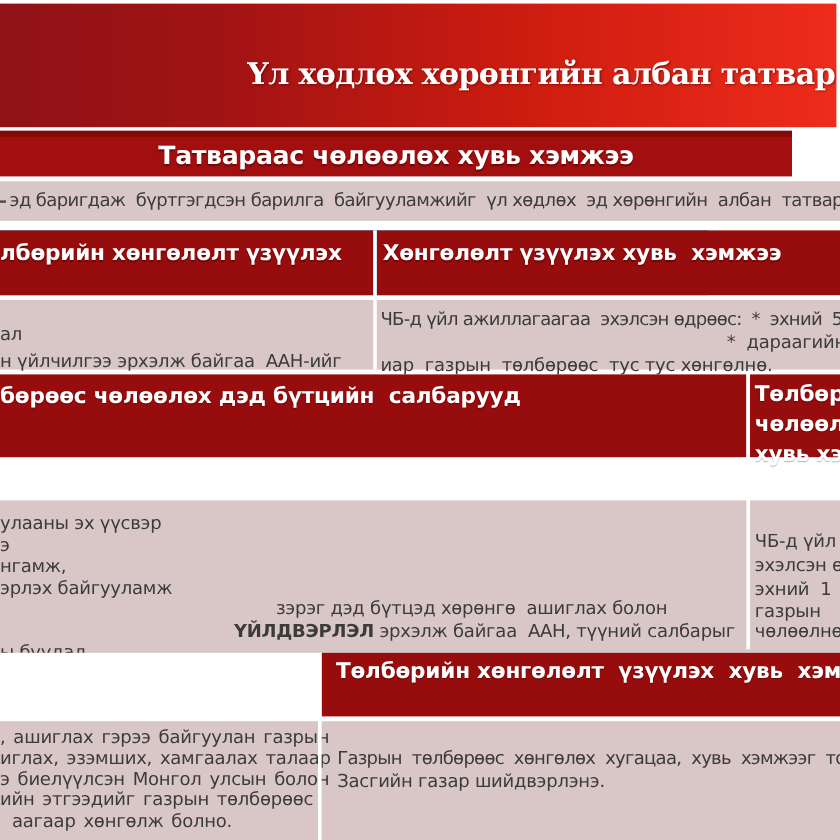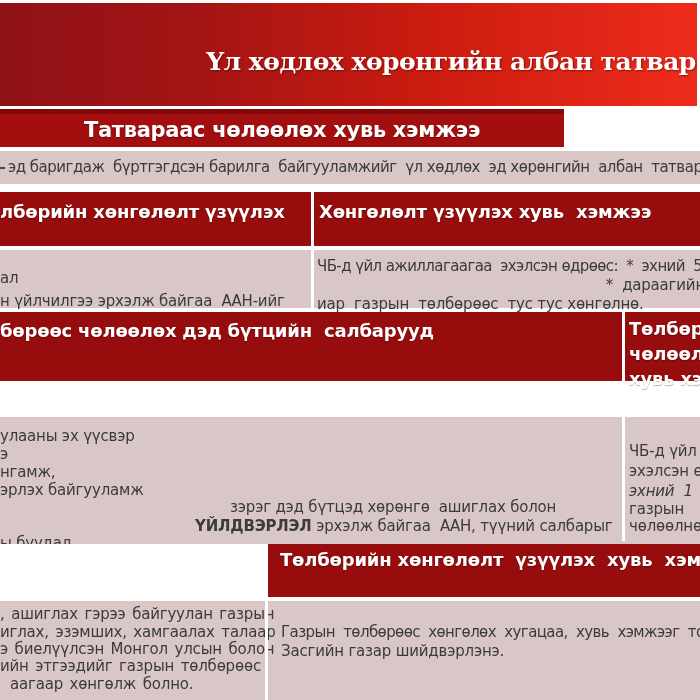--- a/index.html
+++ b/index.html
@@ -14,21 +14,21 @@
     background:linear-gradient(90deg,#8f1217 0%,#a31414 28%,#cc1c10 62%,#ee2c1b 100%);
   }
   .banner-title{
     position:absolute;left:205px;top:44px;width:492px;text-align:center;
     font-family:"DejaVu Serif","Liberation Serif",serif;font-weight:bold;
     font-size:25px;letter-spacing:-0.5px;color:#ffffff;white-space:pre;
     text-shadow:1px 1px 2px rgba(70,0,0,.55);
   }
   
   .bar{
-    top:109px;width:564px;height:38px;background:#a30e0e;border-top:5px solid #850808;
+    top:109px;width:660px;height:38px;background:#a30e0e;border-top:5px solid #850808;
     box-sizing:border-box;text-align:center;
   }
   .bar-text{
     line-height:32px;color:#ffffff;font-weight:bold;font-size:21px;letter-spacing:-0.3px;
     white-space:pre;text-shadow:0 1px 1px rgba(0,0,0,.35);
   }
   
   .note-row{top:151px;width:700px;height:33px;background:#d9c7c7;}
   .note-text{
     position:absolute;left:0;top:0;padding-left:8px;line-height:33px;font-size:15px;
@@ -111,21 +111,21 @@
     <div class="line" style="left:0;top:10px;">улааны эх үүсвэр</div>
     <div class="line" style="left:0;top:28px;">э</div>
     <div class="line" style="left:0;top:46px;">нгамж,</div>
     <div class="line" style="left:0;top:64px;">эрлэх байгууламж</div>
     <div class="line" style="left:230px;top:81px;">зэрэг дэд бүтцэд хөрөнгө  ашиглах болон</div>
     <div class="line" style="left:195px;top:100px;"><span class="bold">ҮЙЛДВЭРЛЭЛ</span><span> эрхэлж байгаа  ААН, түүний салбарыг</span></div>
     <div class="line" style="left:0;top:117px;">ы буудал</div>
     <div class="line" style="left:0;top:136px;">бооны  үндсэн сүлжээ</div>
     <div class="line" style="left:629px;top:25px;">ЧБ-д үйл</div>
     <div class="line" style="left:629px;top:45px;">эхэлсэн ө</div>
-    <div class="line" style="left:629px;top:65px;font-style:italic;">эхний  1</div>
+    <div class="line" style="left:629px;top:65px;">эхний  1</div>
     <div class="line" style="left:629px;top:83px;">газрын</div>
     <div class="line" style="left:629px;top:100px;">чөлөөлнө</div>
   </div>
   <div class="vsep" style="left:622px;top:312px;height:229px;"></div>
 
   <div class="band h3row">
     <div class="redcell" style="left:268px;width:432px;">
       <div class="hline" style="left:12px;top:5px;">Төлбөрийн хөнгөлөлт  үзүүлэх  хувь  хэмжээ</div>
     </div>
   </div>

